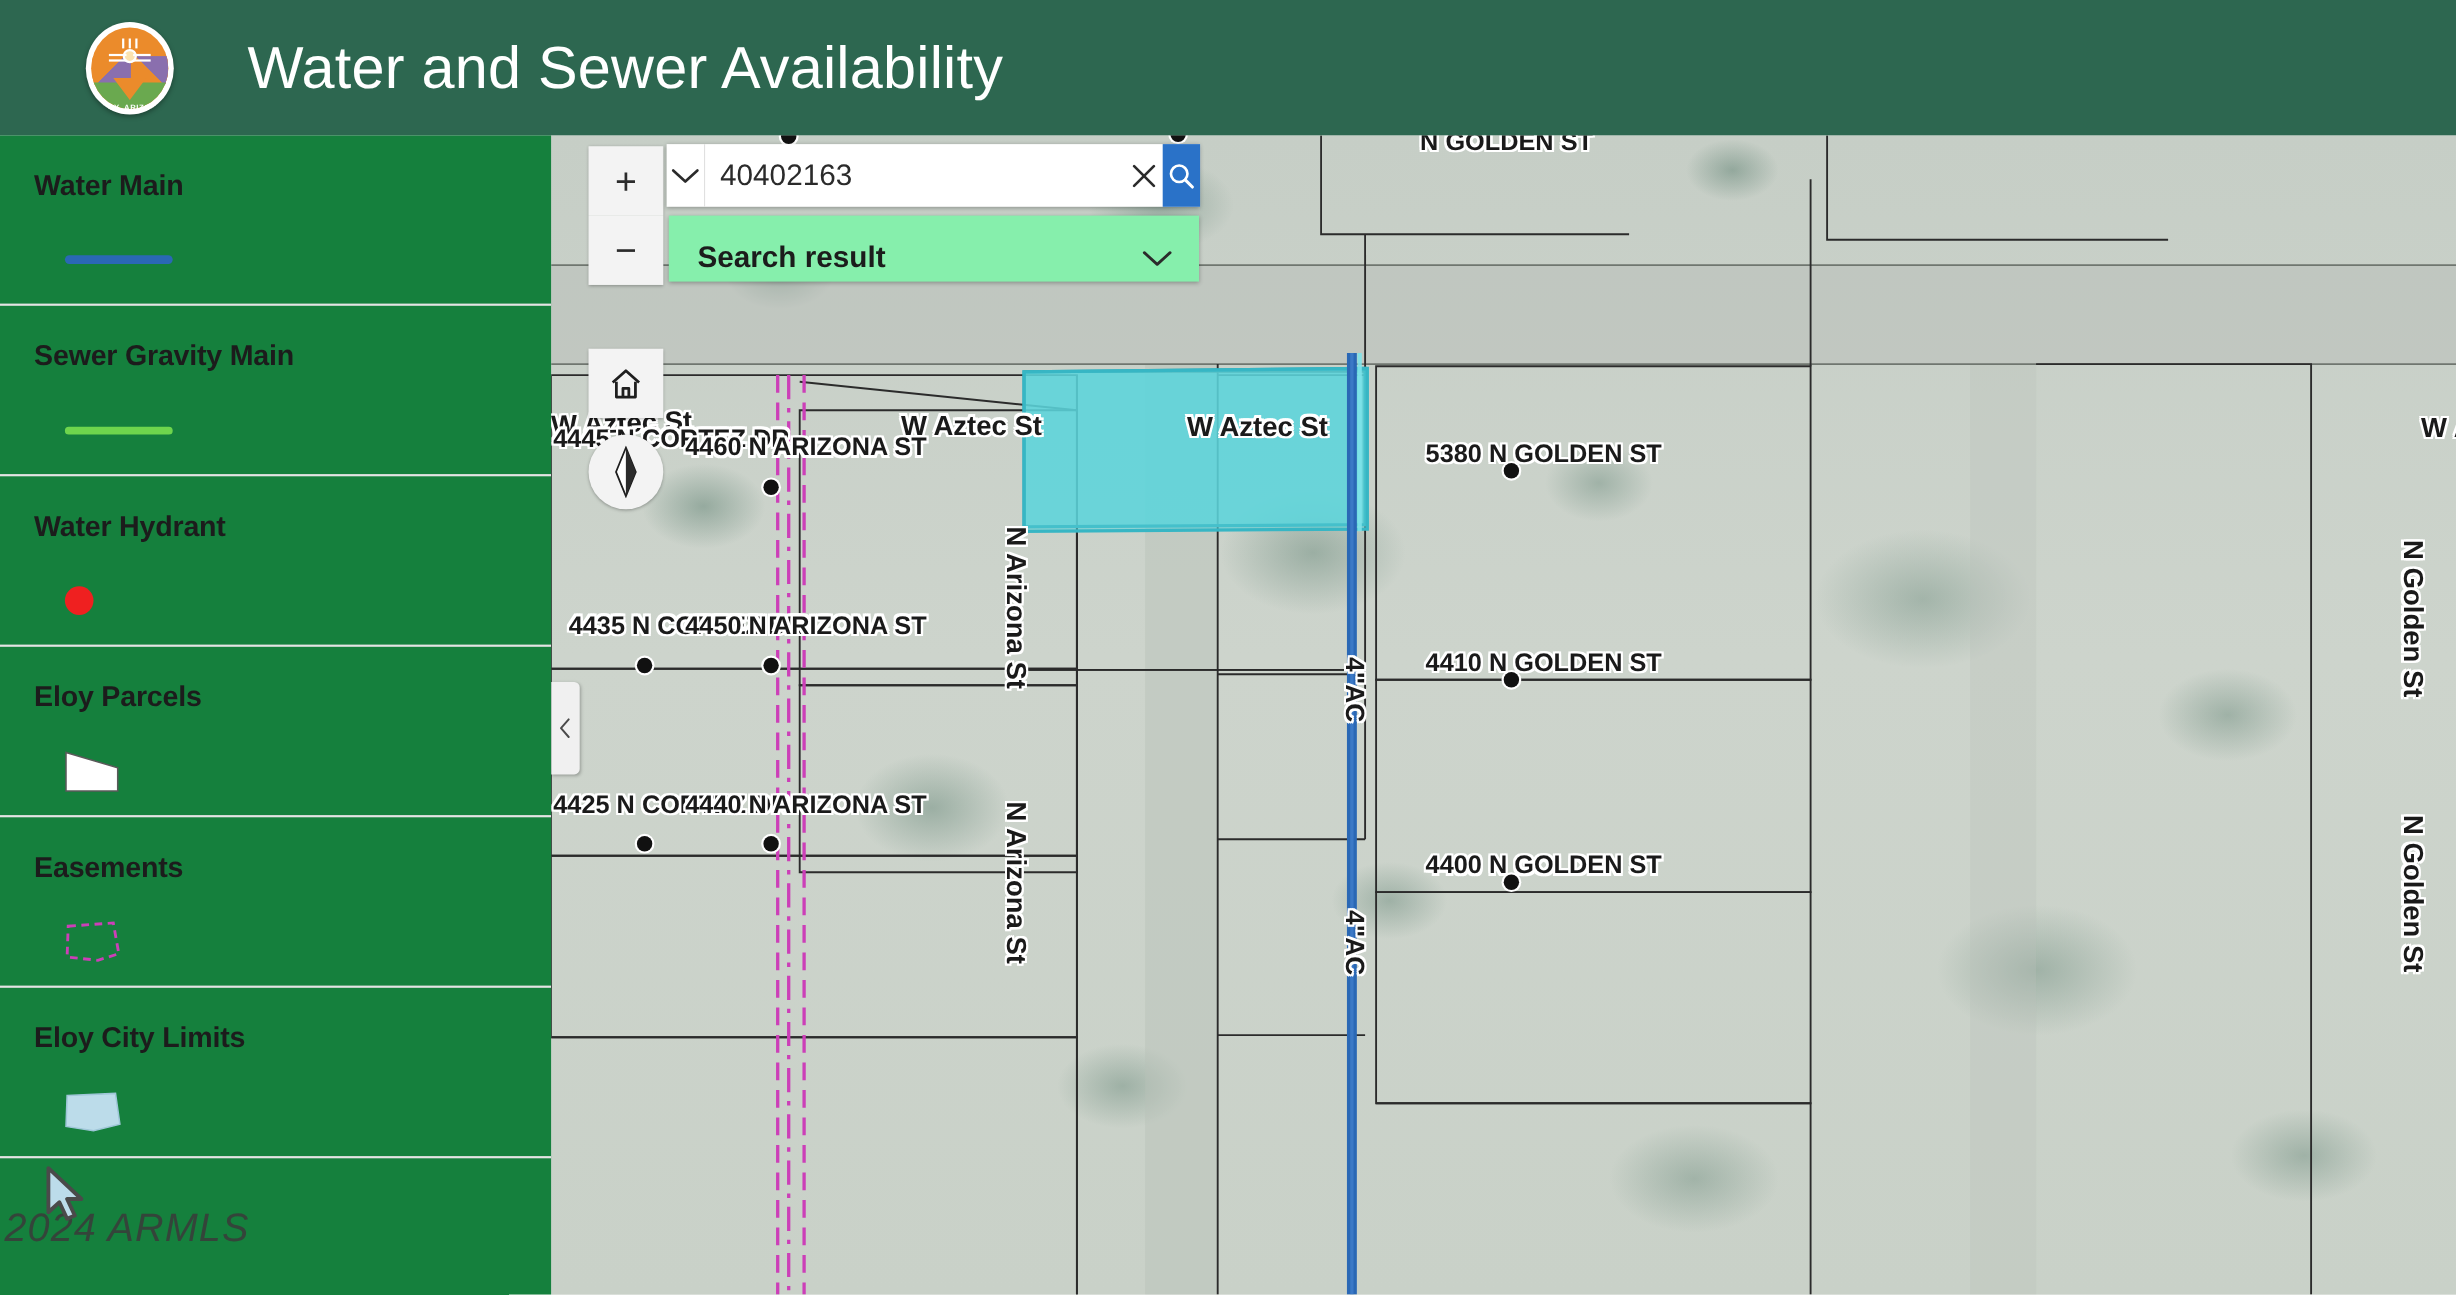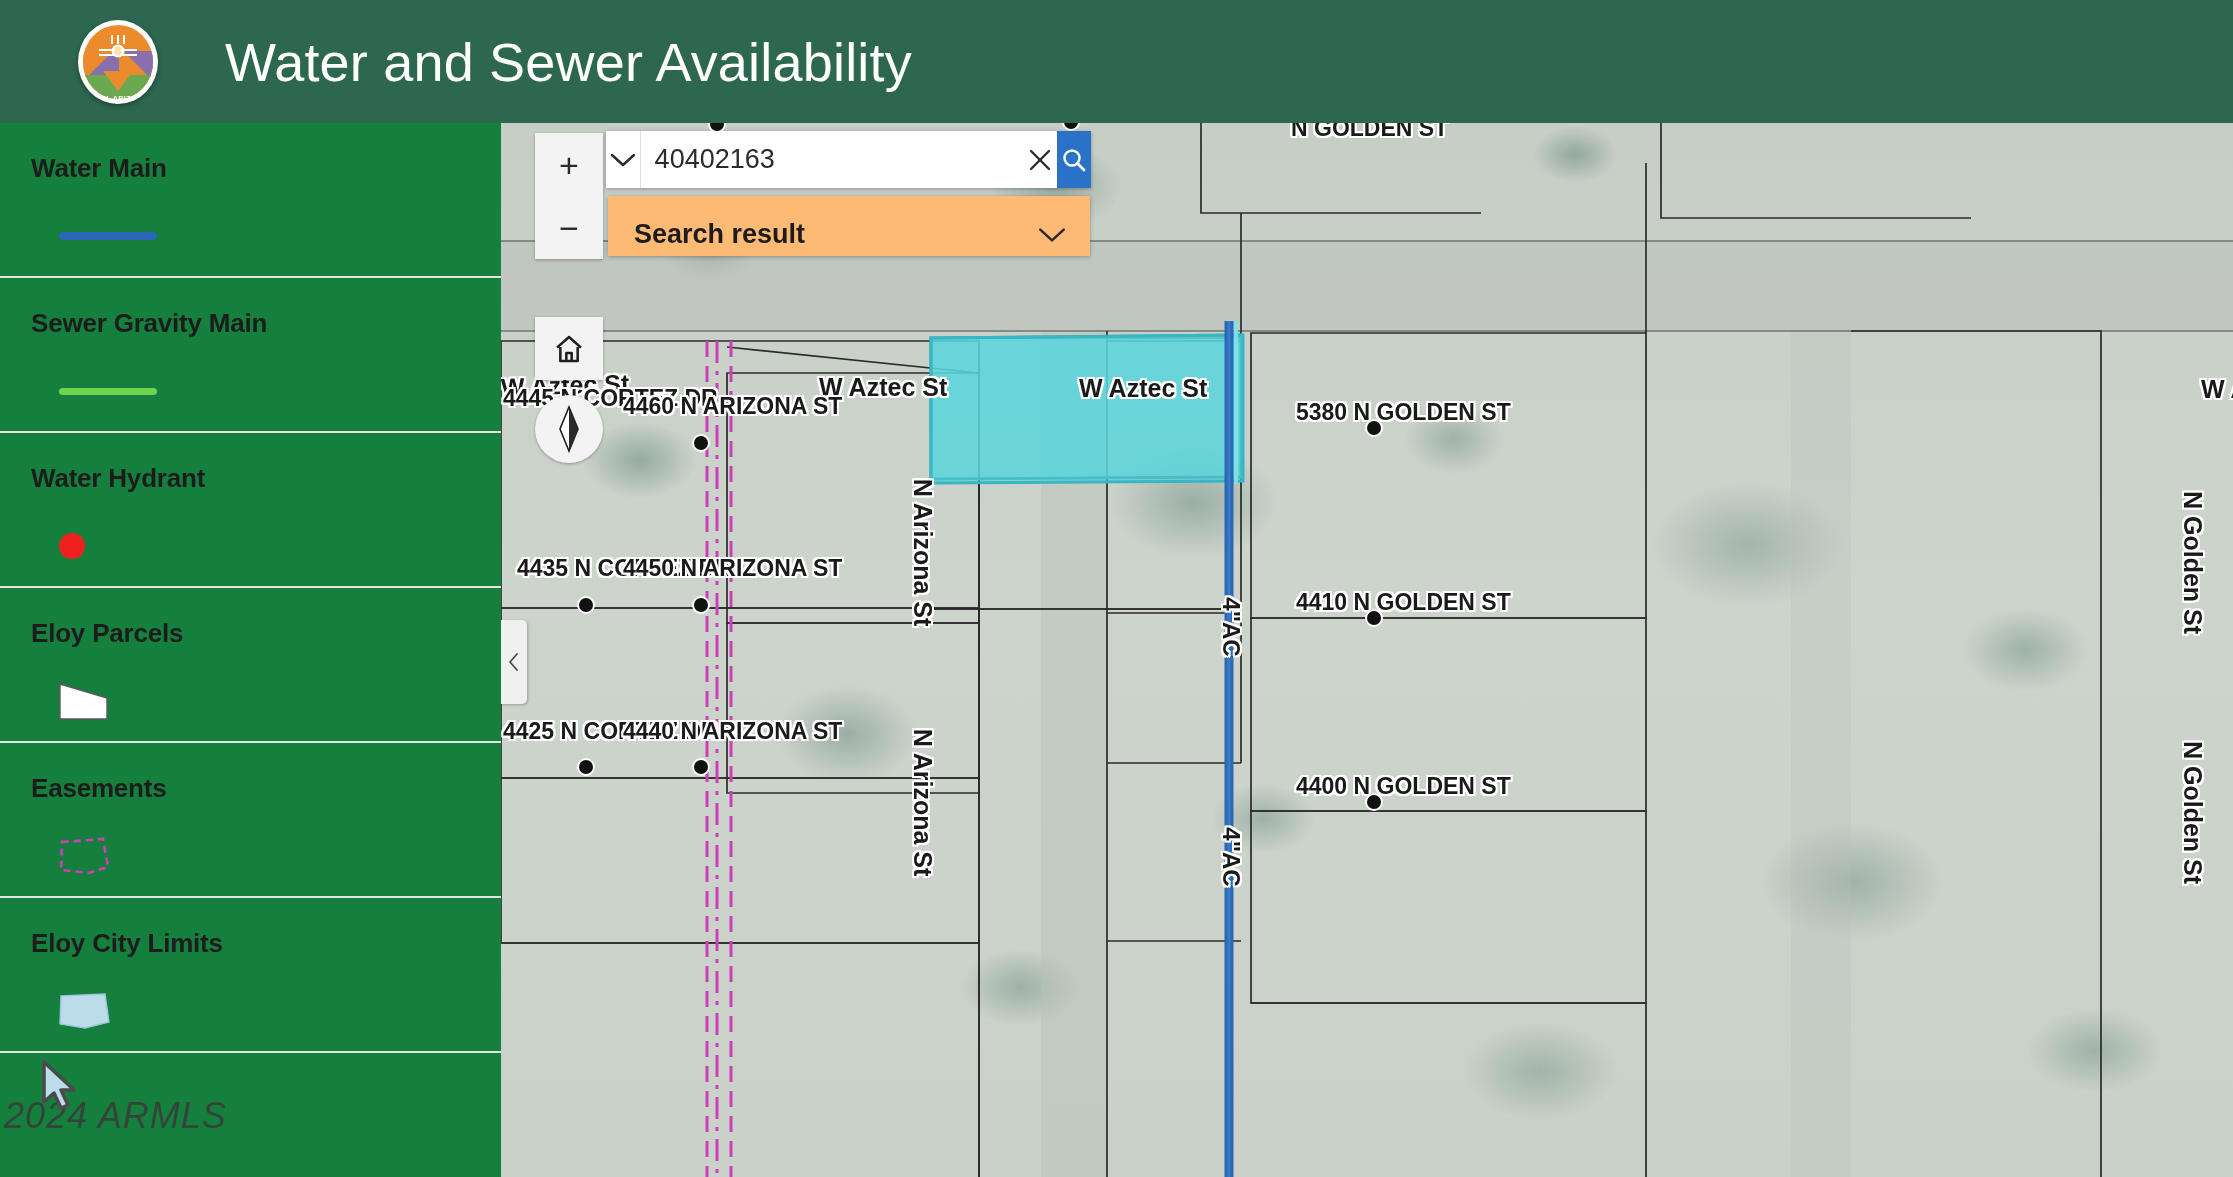--- a/index.html
+++ b/index.html
@@ -216,21 +216,21 @@
     cursor: pointer;
   }
   #search-go {
     width: 58px; background: #2a72c8;
     display: flex; align-items: center; justify-content: center;
     cursor: pointer;
   }
   #search-result {
     margin-top: 8px; margin-left: 2px;
     width: 482px; height: 60px;
-    background: #fdba74;
+    background: #86efac;
     box-shadow: 0 1px 4px rgba(0,0,0,.3);
     display: flex; align-items: center; justify-content: space-between;
     padding: 17px 22px 0 26px;
     cursor: pointer;
   }
   #search-result .sr-text {
     font-size: 27px; font-weight: bold; color: #1c1c1c;
   }
 
   

